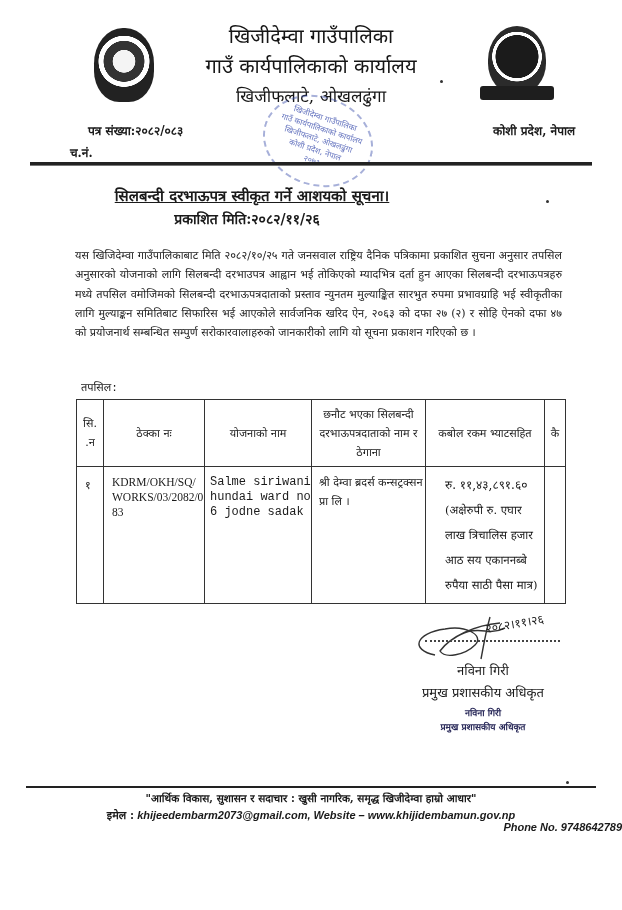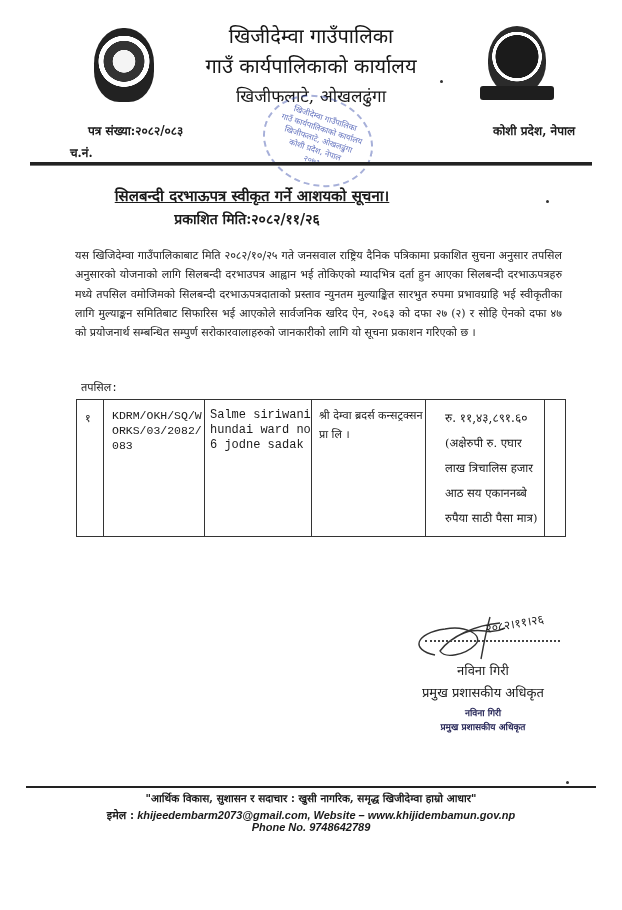--- a/index.html
+++ b/index.html
@@ -29,39 +29,39 @@
   #notice-title span { text-decoration: underline; }
   #pub-date { top: 209px; left: 0; width: 494px; text-align: center; font-family: "DejaVu Serif", serif; font-size: 14px; font-weight: bold; }
   #body-text { left: 75px; top: 246px; width: 487px; font-family: "DejaVu Serif", serif; font-size: 11px; line-height: 19.3px; text-align: justify; }
   #tapasil { left: 81px; top: 379px; font-family: Liberation Mono, monospace; font-size: 11px; }
   table { position: absolute; left: 76px; top: 399px; border-collapse: collapse; font-family: "DejaVu Serif", serif; font-size: 11px; }
   td, th { border: 1.4px solid #333; vertical-align: top; padding: 0; font-weight: normal; }
   th { height: 66px; vertical-align: middle; text-align: center; line-height: 19px; }
   .c1 { width: 26px; } .c2 { width: 100px; } .c3 { width: 106px; } .c4 { width: 113px; } .c5 { width: 118px; } .c6 { width: 20px; }
   td { height: 136px; }
   .cell-sn { padding: 10px 0 0 8px; }
-  .cell-contract { padding: 8px 0 0 8px; font-family: Liberation Mono, monospace; font-size: 11.5px; line-height: 15px; }
+  .cell-contract { padding: 8px 0 0 8px; font-family: Liberation Serif, serif; font-size: 11.5px; line-height: 15px; }
   .cell-project { padding: 8px 0 0 5px; font-family: Liberation Mono, monospace; font-size: 12px; line-height: 15px; }
   .cell-bidder { padding: 6px 0 0 7px; line-height: 19px; }
   .cell-amount { padding: 6px 0 0 8px; line-height: 25px; font-size: 11.5px; margin-left: 11px; }
   .cell-amount .amt { font-size: 12px; }
   #signature { left: 405px; top: 615px; width: 170px; height: 46px; }
   #sign-date { left: 485px; top: 615px; font-size: 12px; color: #222; transform: rotate(-10deg); font-family: "DejaVu Serif", serif; }
   #sign-dots { left: 425px; top: 640px; width: 135px; border-top: 2px dotted #444; }
   .sig-text { font-family: "DejaVu Serif", serif; text-align: center; width: 200px; left: 383px; }
   #sig-name { top: 661px; font-size: 13px; }
   #sig-title { top: 683px; font-size: 13px; }
   #seal-name { top: 706px; font-size: 9px; font-weight: bold; color: #2a2a5a; }
   #seal-title { top: 720px; font-size: 9px; font-weight: bold; color: #2a2a5a; }
   #rule-bottom { left: 26px; top: 786px; width: 570px; height: 2px; background: #222; }
   .foot { left: 0; width: 622px; text-align: center; font-size: 10.5px; }
   #motto { top: 791px; font-family: "DejaVu Serif", serif; font-weight: bold; }
   #contact { top: 807px; font-family: "Liberation Sans", sans-serif; font-style: italic; font-weight: bold; font-size: 11px; }
   #contact .lab { font-style: normal; font-family: "DejaVu Serif", serif; }
-  #phone { top: 821px; font-family: "Liberation Sans", sans-serif; font-style: italic; font-weight: bold; font-size: 11px; }
+  #phone { top: 821px; font-family: "Liberation Sans", sans-serif; font-style: italic; font-weight: bold; font-size: 11px; text-align: right; }
   .dot { width: 3px; height: 3px; background: #333; border-radius: 50%; }
 </style>
 </head>
 <body>
 
 <div class="abs logo" id="logo-left"></div>
 <div class="abs logo" id="logo-right">
     <div class="ribbon"></div>
   </div>
 <div class="abs dot" style="left:440px;top:80px;"></div>
@@ -87,20 +87,28 @@
 <div class="abs" id="notice-title"><span>सिलबन्दी दरभाऊपत्र स्वीकृत गर्ने आशयको सूचना।</span></div>
 <div class="abs dot" style="left:546px;top:200px;"></div>
 <div class="abs" id="pub-date">प्रकाशित मिति:२०८२/११/२६</div>
 
 <div class="abs" id="body-text">यस खिजिदेम्वा गाउँपालिकाबाट मिति २०८२/१०/२५ गते जनसवाल राष्ट्रिय दैनिक पत्रिकामा प्रकाशित सुचना अनुसार तपसिल अनुसारको योजनाको लागि सिलबन्दी दरभाउपत्र आह्वान भई तोकिएको म्यादभित्र दर्ता हुन आएका सिलबन्दी दरभाऊपत्रहरु मध्ये तपसिल वमोजिमको सिलबन्दी दरभाऊपत्रदाताको प्रस्ताव न्युनतम मुल्याङ्कित सारभुत रुपमा प्रभावग्राहि भई स्वीकृतीका लागि मुल्याङ्कन समितिबाट सिफारिस भई आएकोले सार्वजनिक खरिद ऐन, २०६३ को दफा २७ (२) र सोहि ऐनको दफा ४७ को प्रयोजनार्थ सम्बन्धित सम्पुर्ण सरोकारवालाहरुको जानकारीको लागि यो सूचना प्रकाशन गरिएको छ ।</div>
 
 <div class="abs" id="tapasil">तपसिल:</div>
 
 <table>
   <tbody>
+      <tr>
+    <th class="c1">सि. .न</th>
+    <th class="c2">ठेक्का नः</th>
+    <th class="c3">योजनाको नाम</th>
+    <th class="c4">छनौट भएका सिलबन्दी दरभाऊपत्रदाताको नाम र ठेगाना</th>
+    <th class="c5">कबोल रकम भ्याटसहित</th>
+    <th class="c6">कै</th>
+  </tr>
   <tr>
     <td class="c1">
           <div class="cell-sn">१</div>
         </td>
     <td class="c2">
           <div class="cell-contract" style="word-break:break-all;">KDRM/OKH/SQ/WORKS/03/2082/083</div>
         </td>
     <td class="c3">
           <div class="cell-project">Salme siriwani hundai ward no 6 jodne sadak</div>
         </td>

